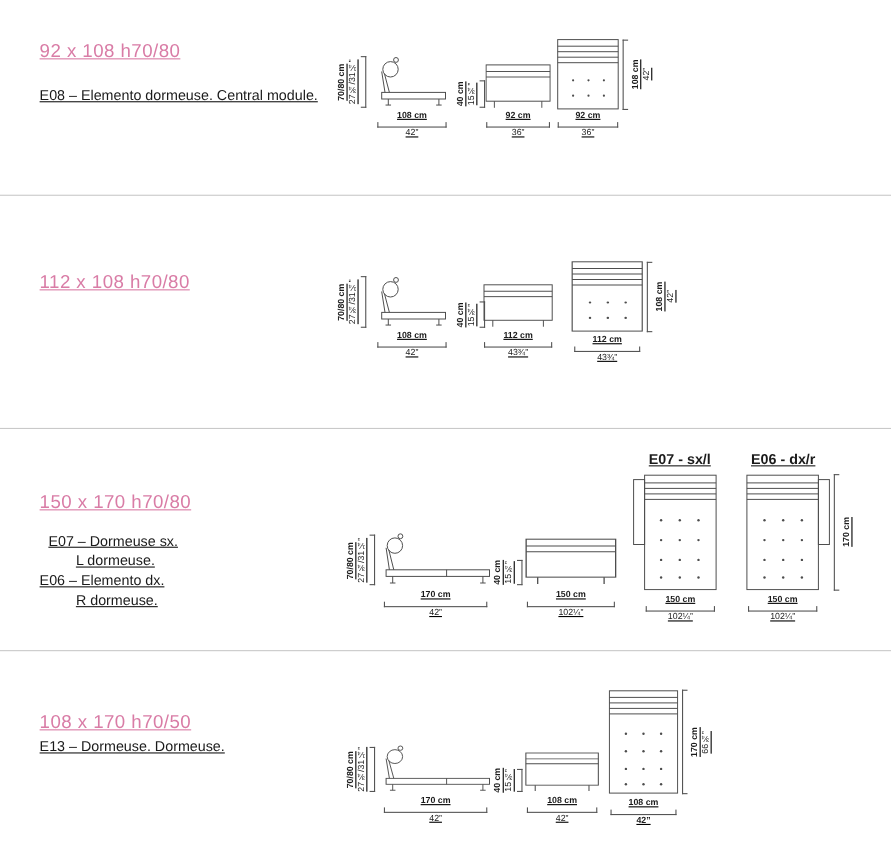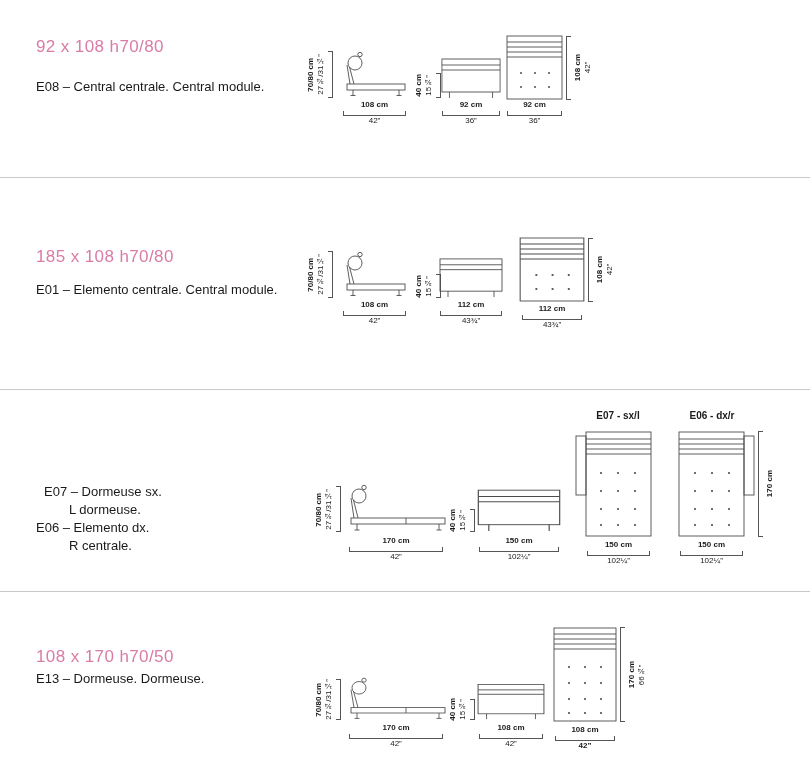--- a/index.html
+++ b/index.html
@@ -4,25 +4,25 @@
 <style>
   html,body{margin:0;padding:0;background:#ffffff;}
   #page{position:relative;width:810px;height:768px;background:#fff;
         font-family:"Liberation Sans","DejaVu Sans",sans-serif;overflow:hidden;}
   .row{position:absolute;left:0;width:810px;box-sizing:border-box;}
   .row-sep{border-bottom:1px solid #c9c9c9;}
   .row1{top:0;height:178px;}
   .row2{top:178px;height:212px;}
   .row3{top:390px;height:202px;}
   .row4{top:592px;height:176px;}
-  .row > *{position:absolute;margin:0;}
+  .row > *{position:absolute;margin:0;text-decoration:underline;}
   .row-title{font-size:17px;font-weight:normal;color:#d97ca6;letter-spacing:.4px;white-space:nowrap;}
   .row-desc{font-size:13px;color:#1a1a1a;line-height:18px;white-space:nowrap;}
   .indent{padding-left:33px;}
-  .tv-header{font-size:10px;font-weight:bold;color:#1a1a1a;text-align:center;white-space:nowrap;}
+  .tv-header{font-size:13px;font-weight:bold;color:#1a1a1a;text-align:center;white-space:nowrap;}
   .hdim{text-align:center;}
   .dim-cm{font-size:8px;font-weight:bold;color:#1a1a1a;line-height:10px;white-space:nowrap;}
   .dim-in{font-size:8px;font-weight:normal;color:#1a1a1a;line-height:10px;white-space:nowrap;}
   .bold-dim .dim-in{font-weight:bold;}
   .hdim .hline{height:4px;border-bottom:1px solid #555;border-left:1px solid #555;border-right:1px solid #555;margin:1px 2px 0;}
   .vdim{display:flex;align-items:center;gap:2px;}
   .vtext{writing-mode:vertical-rl;transform:rotate(180deg);text-align:center;line-height:10px;}
   .vtext span{display:block;}
   .vline{width:4px;align-self:stretch;border-right:1px solid #555;border-top:1px solid #555;border-bottom:1px solid #555;}
   .vdim-right .vline{border-right:none;border-left:1px solid #555;}
@@ -30,21 +30,21 @@
   .drawing svg{stroke:#4d4d4d;stroke-width:.9;fill:none;}
   .drawing .dot{fill:#4d4d4d;stroke:none;}
 </style>
 </head>
 <body>
 
 <div id="page">
 
   <section class="row row1 row-sep">
     <h2 class="row-title" style="left:36px;top:37px">92 x 108 h70/80</h2>
-    <p class="row-desc" style="left:36px;top:78px">E08 – Central centrale. Central module.</p>
+    <p class="row-desc" style="left:36px;top:78px">E08 – Elemento dormeuse. Central module.</p>
 
     <div class="vdim" style="left:306px;top:51px;height:47px">
       <div class="vtext">
         <span class="dim-cm">70/80 cm</span>
         <span class="dim-in">27¾/31¼”</span>
       </div>
       <div class="vline"></div>
     </div>
 
     <div class="drawing" style="left:344px;top:51px">
@@ -112,22 +112,21 @@
       </div>
     </div>
     <div class="hdim" style="left:505px;top:100px;width:59px">
       <div class="dim-cm">92 cm</div>
       <div class="hline"></div>
       <div class="dim-in">36”</div>
     </div>
   </section>
 
   <section class="row row2 row-sep">
-    <h2 class="row-title" style="left:36px;top:69px">185 x 108 h70/80</h2>
-    <p class="row-desc" style="left:36px;top:103px">E01 – Elemento centrale. Central module.</p>
+    <h2 class="row-title" style="left:36px;top:69px">112 x 108 h70/80</h2>
 
     <div class="vdim" style="left:306px;top:73px;height:47px">
       <div class="vtext">
         <span class="dim-cm">70/80 cm</span>
         <span class="dim-in">27¾/31¼”</span>
       </div>
       <div class="vline"></div>
     </div>
 
     <div class="drawing" style="left:344px;top:73px">
@@ -195,24 +194,25 @@
       </div>
     </div>
     <div class="hdim" style="left:520px;top:126px;width:64px">
       <div class="dim-cm">112 cm</div>
       <div class="hline"></div>
       <div class="dim-in">43¾”</div>
     </div>
   </section>
 
   <section class="row row3 row-sep">
+    <h2 class="row-title" style="left:36px;top:57px">150 x 170 h70/80</h2>
     <p class="row-desc" style="left:44px;top:93px">E07 – Dormeuse sx.</p>
     <p class="row-desc indent" style="left:36px;top:111px">L dormeuse.</p>
     <p class="row-desc" style="left:36px;top:129px">E06 – Elemento dx.</p>
-    <p class="row-desc indent" style="left:36px;top:147px">R centrale.</p>
+    <p class="row-desc indent" style="left:36px;top:147px">R dormeuse.</p>
 
     <div class="vdim" style="left:314px;top:96px;height:46px">
       <div class="vtext">
         <span class="dim-cm">70/80 cm</span>
         <span class="dim-in">27¾/31¼”</span>
       </div>
       <div class="vline"></div>
     </div>
 
     <div class="drawing" style="left:348px;top:94px">

